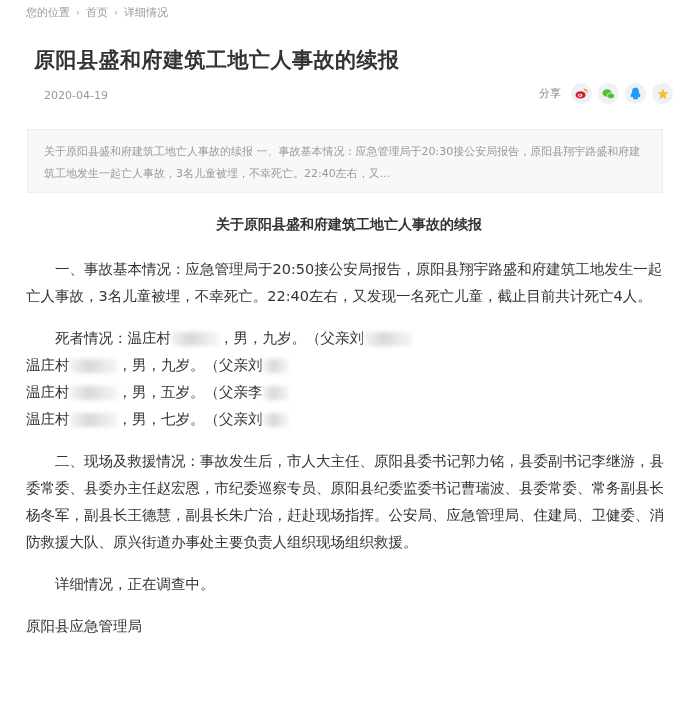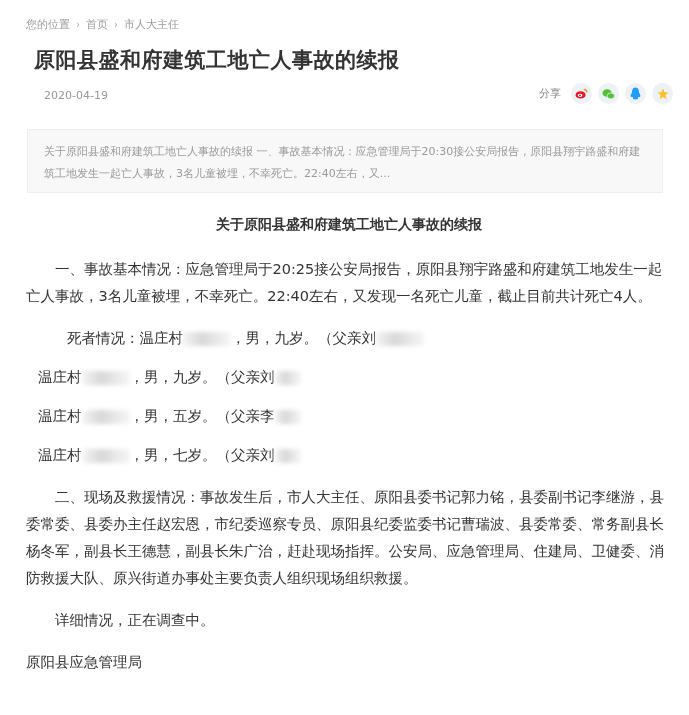--- a/index.html
+++ b/index.html
@@ -2,21 +2,21 @@
 <html><head>
 <meta charset="utf-8">
 <style>
   html, body { margin: 0; padding: 0; background: #ffffff; }
   body {
     width: 689px; height: 715px; overflow: hidden; position: relative;
     font-family: "DejaVu Sans", "Liberation Sans", sans-serif;
     color: #333;
   }
   .breadcrumb {
-    position: absolute; left: 26px; top: 16px; height: 16px;
+    position: absolute; left: 26px; top: 4px; height: 16px;
     font-size: 11px; color: #999; display: flex; align-items: center; gap: 6px;
   }
   .breadcrumb .sep { color: #aaa; font-size: 10px; }
   .title {
     position: absolute; left: 26px; top: 38px;
     font-size: 21px; font-weight: bold; color: #333; letter-spacing: 0.5px;
     margin: 8px;
   }
   .date {
     position: absolute; left: 44px; top: 89px; font-size: 11px; color: #999;
@@ -42,33 +42,33 @@
     text-align: center; font-size: 14px; font-weight: bold; margin: 0 0 20px 0; line-height: 24px;
   }
   .article p { margin: 0 0 15px 0; }
   .indent { text-indent: 2em; }
   .blur {
     display: inline-block; width: 48px; height: 14px; vertical-align: middle;
     background: linear-gradient(90deg, #f4f4f4, #d8d8d8 40%, #e8e8e8 70%, #f6f6f6);
     filter: blur(2px); border-radius: 3px;
   }
   .blur.sm { width: 26px; }
-  .deaths p { margin: 12px; }
+  .deaths p { margin: 0; }
   .sign { text-align: left; margin-top: 10px; }
   .sign-date { text-align: right; margin-top: 20px; }
 </style>
 </head>
 <body>
 
 <div class="breadcrumb">
   <span>您的位置</span>
   <span class="sep">›</span>
   <span>首页</span>
   <span class="sep">›</span>
-  <span>市人大主任</span>
+  <span>详细情况</span>
 </div>
 
 <h1 class="title">原阳县盛和府建筑工地亡人事故的续报</h1>
 <div class="date">2020-04-19</div>
 
 <div class="share">
   <span class="label">分享</span>
   <span class="btn">
     <svg width="13" height="11" viewBox="0 0 14 12">
       <ellipse cx="6" cy="7.5" rx="5.5" ry="4" fill="#e6162d"></ellipse>
@@ -92,21 +92,21 @@
     <svg width="12" height="12" viewBox="0 0 12 12">
       <polygon points="6,0.5 7.6,4.2 11.5,4.5 8.5,7.1 9.4,11.2 6,9.1 2.6,11.2 3.5,7.1 0.5,4.5 4.4,4.2" fill="#f5c22b"></polygon>
     </svg>
   </span>
 </div>
 
 <div class="summary">关于原阳县盛和府建筑工地亡人事故的续报 一、事故基本情况：应急管理局于20:30接公安局报告，原阳县翔宇路盛和府建筑工地发生一起亡人事故，3名儿童被埋，不幸死亡。22:40左右，又...</div>
 
 <div class="article">
   <h2>关于原阳县盛和府建筑工地亡人事故的续报</h2>
-  <p class="indent">一、事故基本情况：应急管理局于20:25接公安局报告，原阳县翔宇路盛和府建筑工地发生一起亡人事故，3名儿童被埋，不幸死亡。22:40左右，又发现一名死亡儿童，截止目前共计死亡4人。</p>
+  <p class="indent">一、事故基本情况：应急管理局于20:50接公安局报告，原阳县翔宇路盛和府建筑工地发生一起亡人事故，3名儿童被埋，不幸死亡。22:40左右，又发现一名死亡儿童，截止目前共计死亡4人。</p>
 
   <div class="deaths" style="margin-bottom:15px;">
     <p class="indent">
       <span>死者情况：</span><span>温庄村</span><span class="blur"></span><span>，男，九岁。（父亲</span><span>刘</span><span class="blur"></span>
     </p>
     <p>
       <span>温庄村</span><span class="blur"></span><span>，男，九岁。（父亲</span><span>刘</span><span class="blur sm"></span>
     </p>
     <p>
       <span>温庄村</span><span class="blur"></span><span>，男，五岁。（父亲</span><span>李</span><span class="blur sm"></span>

